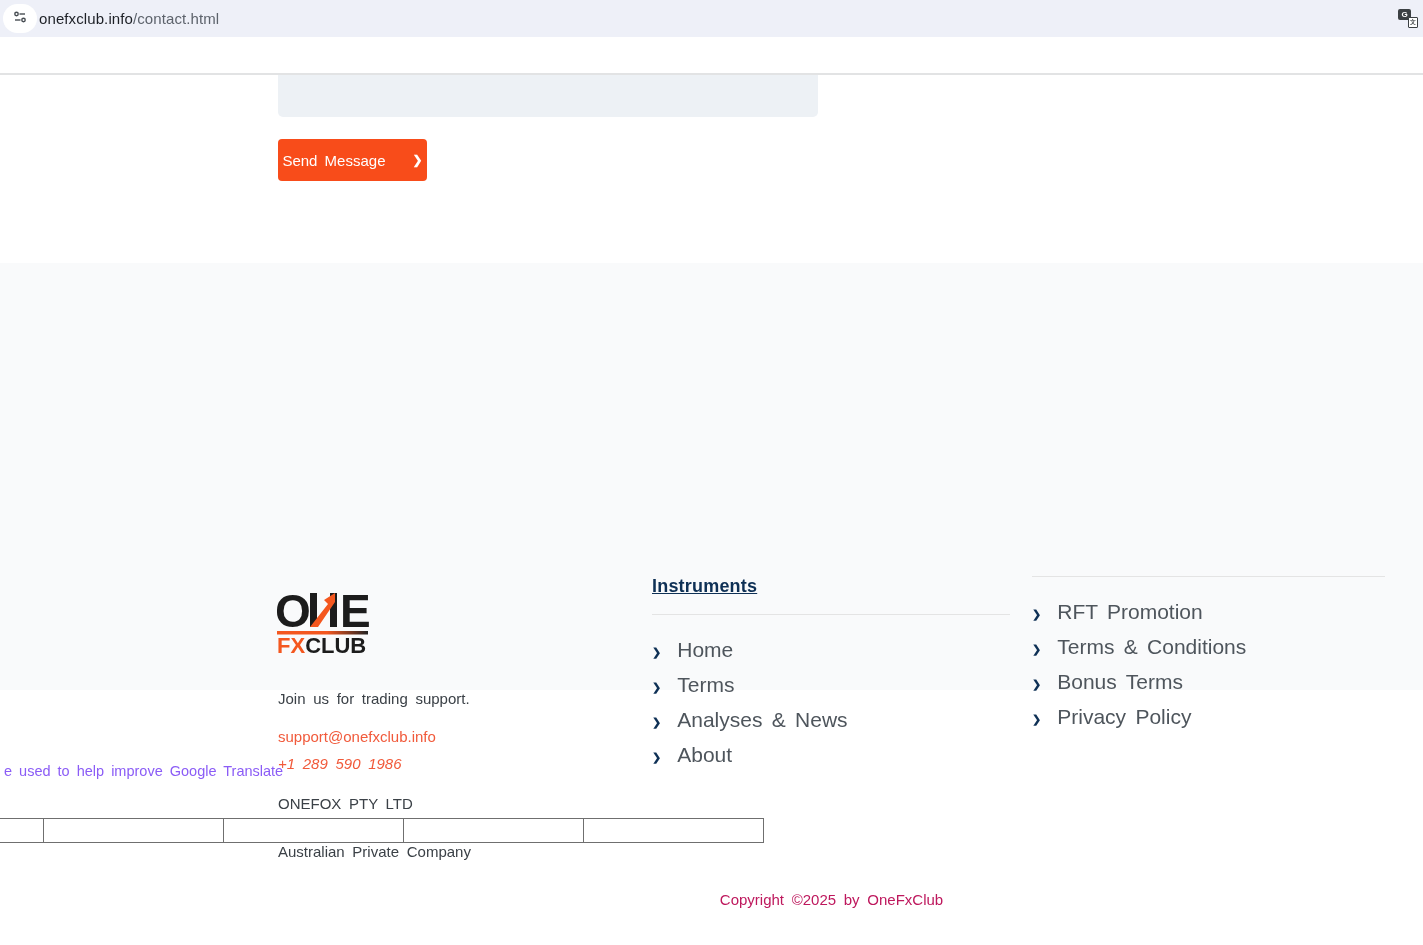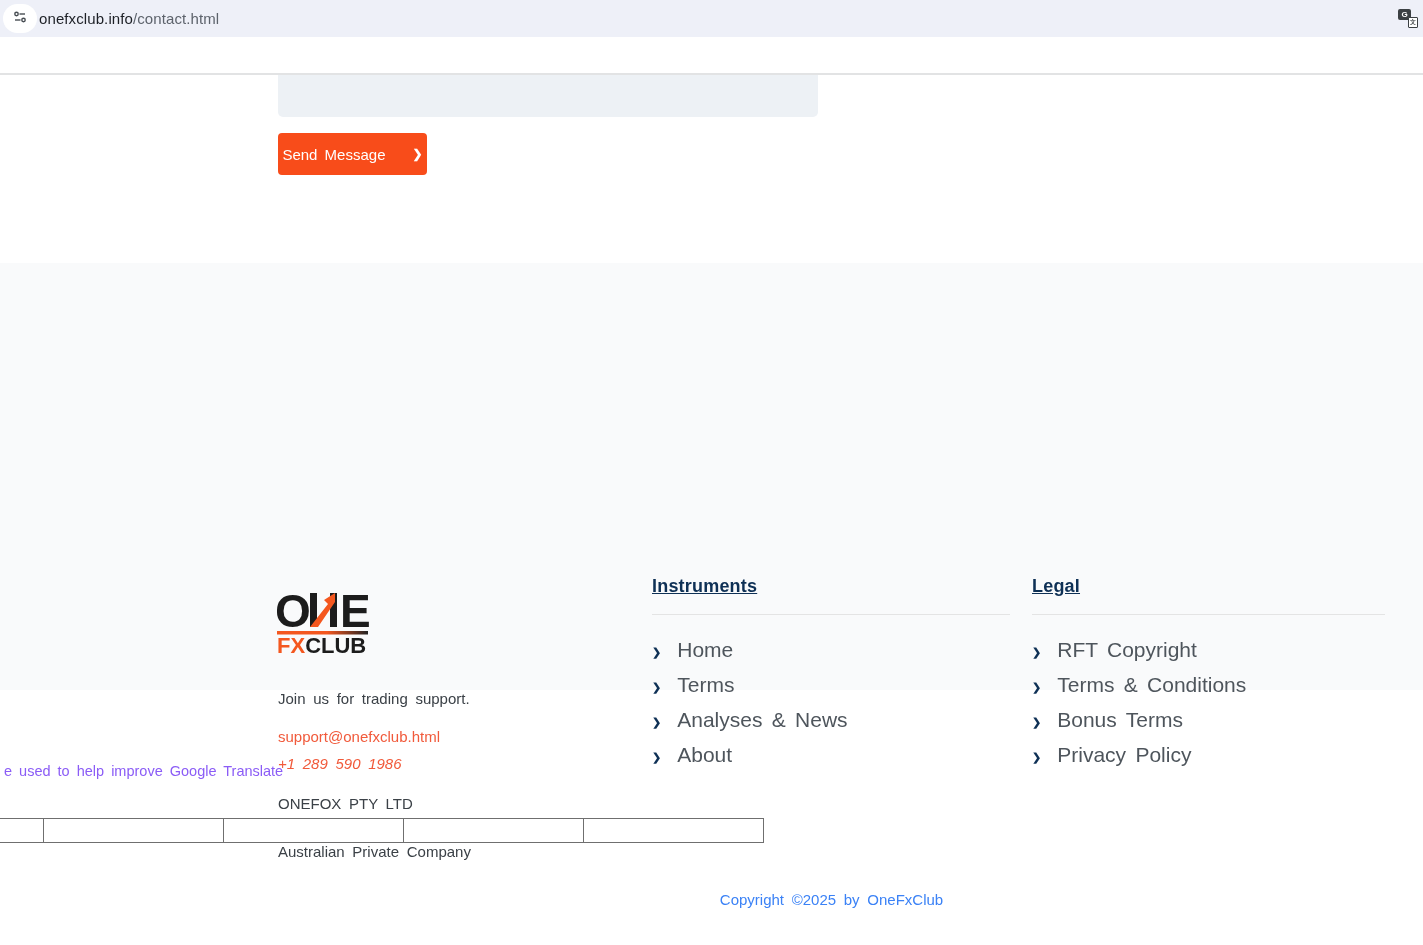--- a/index.html
+++ b/index.html
@@ -55,21 +55,21 @@
     position: absolute; left: 0; top: 73px;
     width: 1423px; height: 2px; background: #e2e3e4;
   }
   .message-textarea {
     position: absolute; left: 278px; top: 75px;
     width: 540px; height: 42px;
     background: #edf1f5; border: none; outline: none;
     border-radius: 0 0 5px 5px; resize: none;
   }
   .send-btn {
-    position: absolute; left: 278px; top: 133px;
+    position: absolute; left: 278px; top: 139px;
     width: 149px; height: 42px;
     background: #f84c1a; border: none; border-radius: 4px;
     color: #ffffff; font-size: 15px; word-spacing: 3px;
     font-family: "Liberation Sans", sans-serif;
     display: flex; align-items: center; justify-content: center; gap: 27px;
     cursor: pointer;
   }
   .send-btn .chev { font-size: 12px; font-weight: bold; }
 
   
@@ -109,21 +109,21 @@
     display: flex; align-items: baseline; gap: 16px;
     margin-bottom: 15px; height: 20px; cursor: pointer;
   }
   .footer-col li .chev {
     color: #0e3055; font-size: 11px; font-weight: bold; position: relative; top: -1px;
   }
   .footer-col li .lbl { font-size: 21px; color: #4e555c; }
 
   .copyright {
     position: absolute; left: 278px; top: 628px; width: 1107px;
-    text-align: center; font-size: 15px; color: #3b82f6;
+    text-align: center; font-size: 15px; color: #be185d;
   }
 
   
   .gt-notice {
     position: absolute; left: 4px; top: 763px;
     font-size: 14.5px; color: #8b5cf6; word-spacing: 3px;
     white-space: nowrap;
   }
   .gt-table {
     position: absolute; left: -2px; top: 818px;
@@ -188,21 +188,21 @@
         </defs>
         <rect x="0" y="38" width="91" height="3.5" fill="url(#lg)"></rect>
         <text x="0" y="60" font-family="Liberation Sans, sans-serif" font-weight="bold" font-size="22">
           <tspan fill="#f4571f">FX</tspan><tspan fill="#1c1c1c">CLUB</tspan>
         </text>
       </svg>
     </div>
 
     <div class="tagline">Join us for trading support.</div>
 
-    <a class="contact-link email-link">support@onefxclub.html</a>
+    <a class="contact-link email-link">support@onefxclub.info</a>
     <a class="contact-link phone-link">+1 289 590 1986</a>
 
     <div class="company-block">
       <div>ONEFOX PTY LTD</div>
       <div>613 571 065</div>
       <div>Australian Private Company</div>
     </div>
 
     <div class="footer-col col-instruments">
       <h3>Instruments</h3>
@@ -221,26 +221,25 @@
           <span class="lbl">Analyses &amp; News</span>
         </li>
         <li>
           <span class="chev">❯</span>
           <span class="lbl">About</span>
         </li>
       </ul>
     </div>
 
     <div class="footer-col col-legal">
-      <h3>Legal</h3>
       <div class="rule"></div>
       <ul>
         <li>
           <span class="chev">❯</span>
-          <span class="lbl">RFT Copyright</span>
+          <span class="lbl">RFT Promotion</span>
         </li>
         <li>
           <span class="chev">❯</span>
           <span class="lbl">Terms &amp; Conditions</span>
         </li>
         <li>
           <span class="chev">❯</span>
           <span class="lbl">Bonus Terms</span>
         </li>
         <li>

